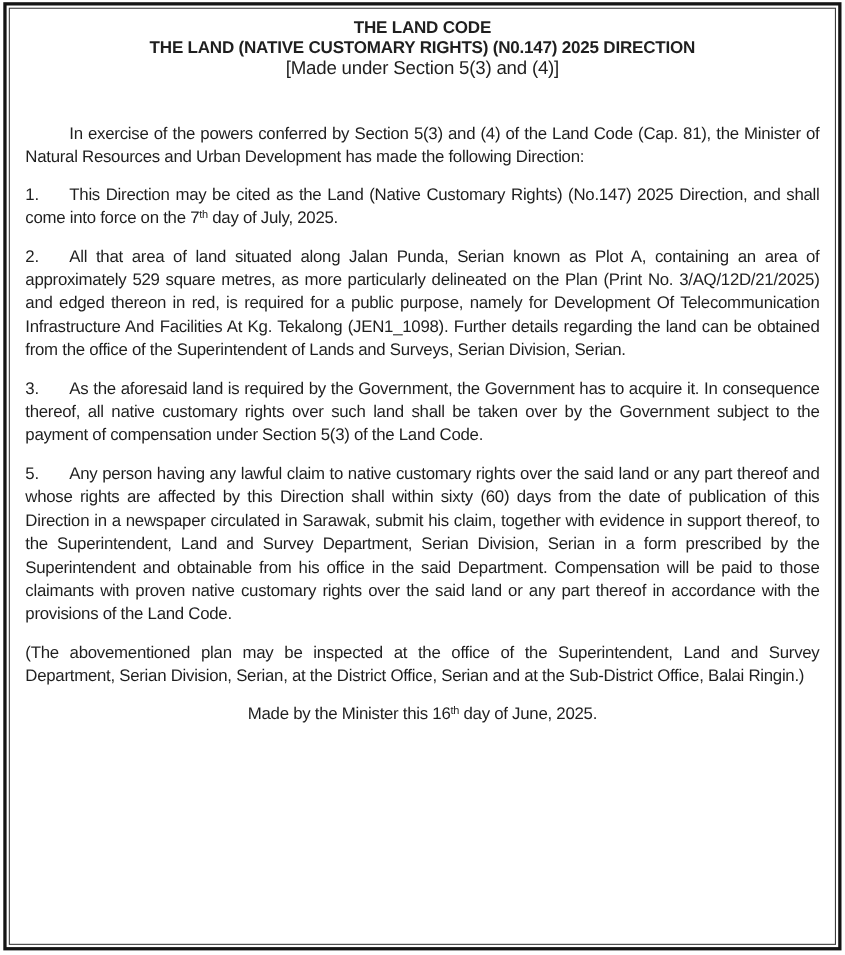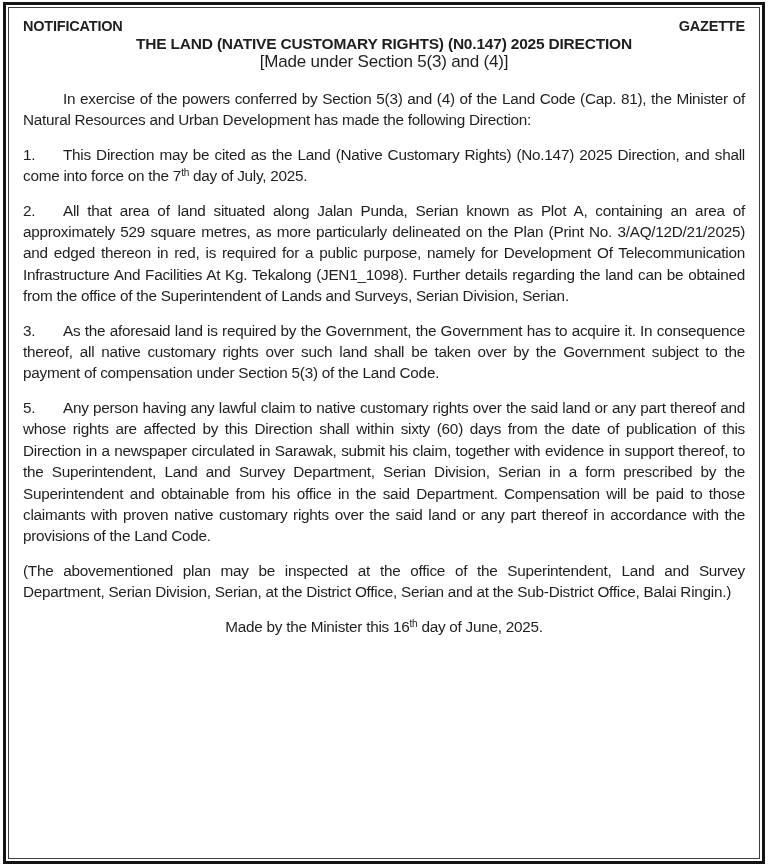--- a/index.html
+++ b/index.html
@@ -48,21 +48,21 @@
     font-weight: 700;
     font-size: 15.5px;
     line-height: 18px;
   }
   .title-line3 {
     font-weight: 400;
     font-size: 17px;
     line-height: 18px;
   }
   .doc-body {
-    margin-top: 17px;
+    margin-top: 40px;
   }
   .para {
     font-size: 15.3px;
     line-height: 21.4px;
     letter-spacing: -0.25px;
     text-align: justify;
     margin: 0 0 13px 0;
   }
   .para-indent { text-indent: 40px; }
   .para-center {
@@ -91,26 +91,23 @@
     letter-spacing: -0.2px;
   }
 </style>
 </head>
 <body>
 
 <div class="frame-outer">
   <div class="frame-inner">
     <div class="content">
 
-      <div class="masthead">
-        <span>NOTIFICATION</span>
-        <span>GAZETTE</span>
-      </div>
 
       <div class="title-block">
+        <div class="title-line1">THE LAND CODE</div>
         <div class="title-line2">THE LAND (NATIVE CUSTOMARY RIGHTS) (N0.147) 2025 DIRECTION</div>
         <div class="title-line3">[Made under Section 5(3) and (4)]</div>
       </div>
 
       <div class="doc-body">
         <div class="para para-indent">In exercise of the powers conferred by Section 5(3) and (4) of the Land Code (Cap. 81), the Minister of Natural Resources and Urban Development has made the following Direction:</div>
         <div class="para para-numbered"><span class="num">1.</span>This Direction may be cited as the Land (Native Customary Rights) (No.147) 2025 Direction, and shall come into force on the 7<span class="sup">th</span> day of July, 2025.</div>
         <div class="para para-numbered"><span class="num">2.</span>All that area of land situated along Jalan Punda, Serian known as Plot A, containing an area of approximately 529 square metres, as more particularly delineated on the Plan (Print No. 3/AQ/12D/21/2025) and edged thereon in red, is required for a public purpose, namely for Development Of Telecommunication Infrastructure And Facilities At Kg. Tekalong (JEN1_1098). Further details regarding the land can be obtained from the office of the Superintendent of Lands and Surveys, Serian Division, Serian.</div>
         <div class="para para-numbered"><span class="num">3.</span>As the aforesaid land is required by the Government, the Government has to acquire it. In consequence thereof, all native customary rights over such land shall be taken over by the Government subject to the payment of compensation under Section 5(3) of the Land Code.</div>
         <div class="para para-numbered"><span class="num">5.</span>Any person having any lawful claim to native customary rights over the said land or any part thereof and whose rights are affected by this Direction shall within sixty (60) days from the date of publication of this Direction in a newspaper circulated in Sarawak, submit his claim, together with evidence in support thereof, to the Superintendent, Land and Survey Department, Serian Division, Serian in a form prescribed by the Superintendent and obtainable from his office in the said Department. Compensation will be paid to those claimants with proven native customary rights over the said land or any part thereof in accordance with the provisions of the Land Code.</div>

